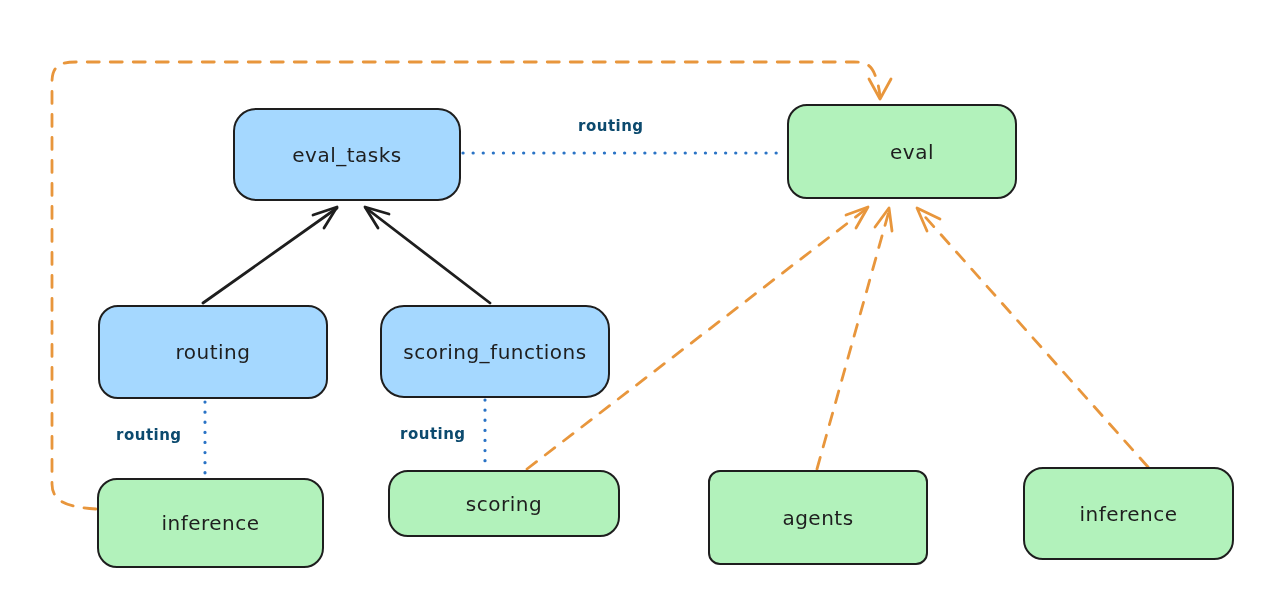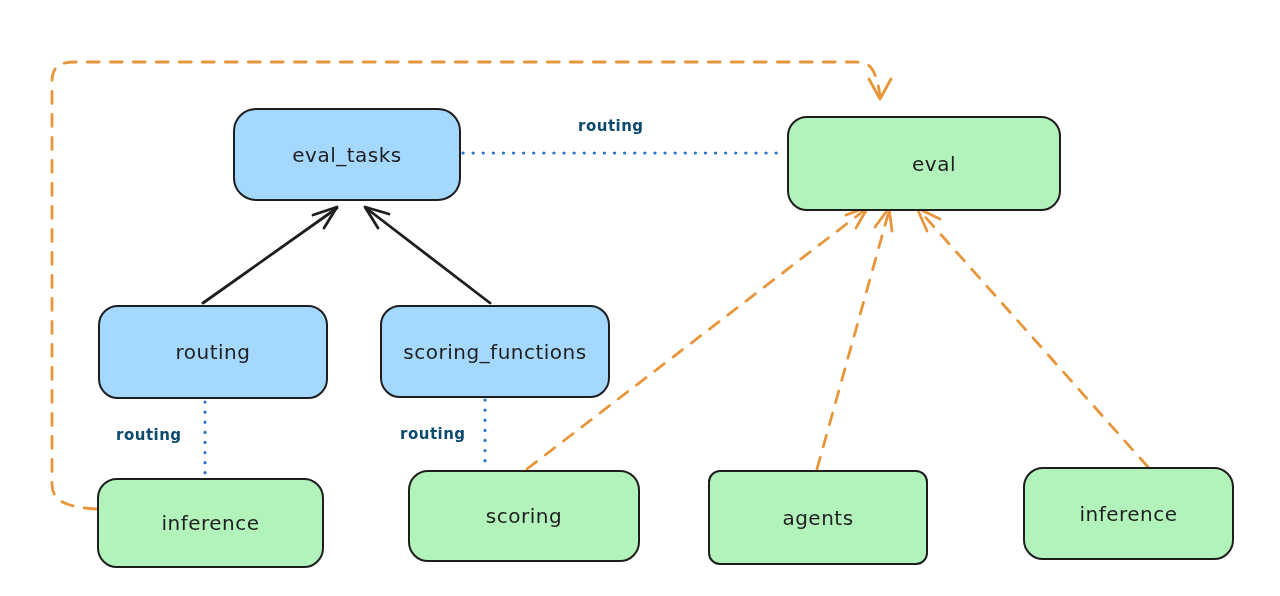--- a/index.html
+++ b/index.html
@@ -31,25 +31,25 @@
     align-items: center;
     justify-content: center;
     font-size: 20px;
     color: #1e1e1e;
     letter-spacing: 0.5px;
   }
   .node.blue  { background: #a5d8ff; }
   .node.green { background: #b2f2bb; }
 
   #node-eval_tasks        { left: 233px; top: 108px; width: 228px; height: 93px; border-radius: 23px; }
-  #node-eval              { left: 787px; top: 116px; width: 274px; height: 95px; padding-left: 20px; }
+  #node-eval              { left: 787px; top: 104px; width: 230px; height: 95px; padding-left: 20px; }
   #node-datasets          { left:  98px; top: 305px; width: 230px; height: 94px; }
-  #node-scoring_functions { left: 380px; top: 305px; width: 230px; height: 93px; }
+  #node-scoring_functions { left: 380px; top: 305px; width: 230px; height: 93px; border-radius: 24px; }
   #node-datasetio         { left:  97px; top: 478px; width: 227px; height: 90px; }
-  #node-scoring           { left: 388px; top: 470px; width: 232px; height: 92px; margin-left: 20px; }
+  #node-scoring           { left: 388px; top: 470px; width: 232px; height: 67px; }
   #node-agents            { left: 708px; top: 470px; width: 220px; height: 95px; border-radius: 12px; }
   #node-inference         { left: 1023px; top: 467px; width: 211px; height: 93px; }
 
   .edge-label {
     position: absolute;
     color: #0c4a6e;
     font-size: 15px;
     font-weight: 700;
     letter-spacing: 0.5px;
   }

